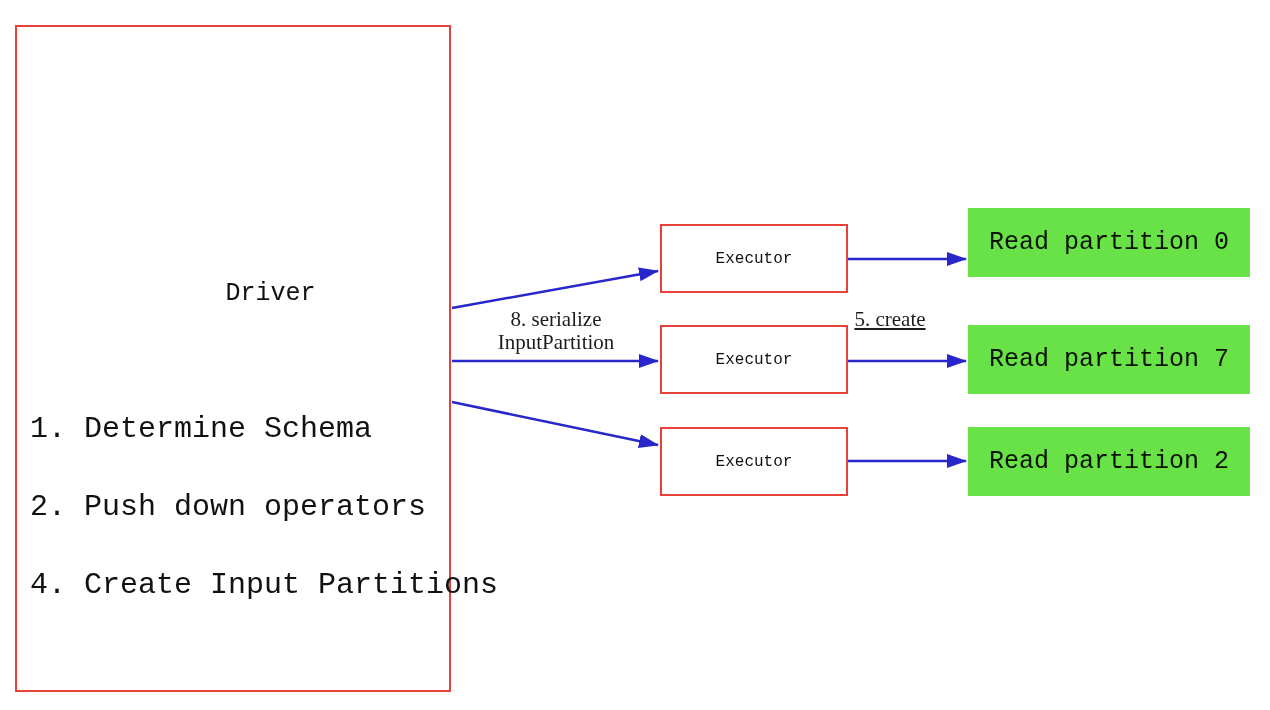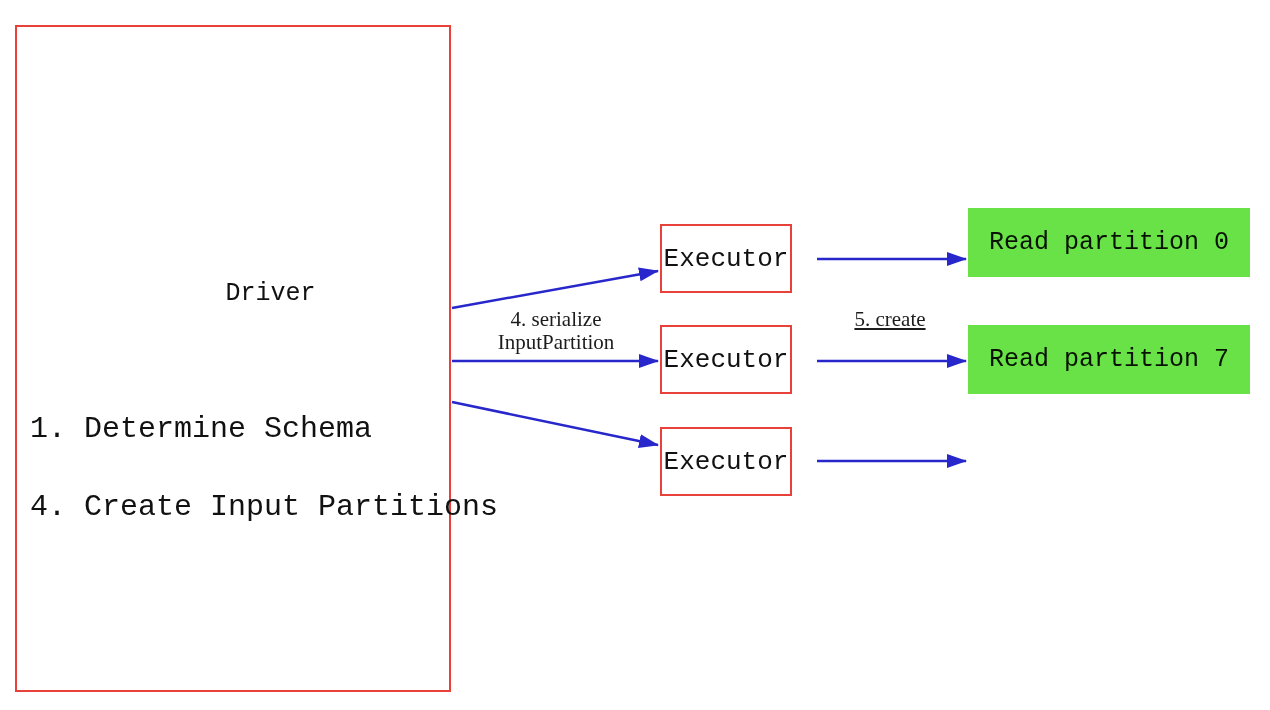--- a/index.html
+++ b/index.html
@@ -39,27 +39,27 @@
     position: absolute;
     left: 30px; top: 364px;
     font-size: 30px;
     line-height: 26px;
     color: var(--mono-text);
     white-space: pre;
   }
   .executor-box {
     position: absolute;
     left: 660px;
-    width: 132px; height: 69px;
+    width: 188px; height: 69px;
     border: 2px solid var(--box-border);
     background: #ffffff;
     display: flex;
     align-items: center;
     justify-content: center;
-    font-size: 26px;
+    font-size: 16px;
     color: var(--mono-text);
   }
   .executor-1 { top: 224px; }
   .executor-2 { top: 325px; }
   .executor-3 { top: 427px; }
   .partition-box {
     position: absolute;
     left: 968px;
     width: 282px; height: 69px;
     background: var(--partition-fill);
@@ -108,41 +108,45 @@
     <line x1="452" y1="402" x2="658" y2="445" marker-end="url(#ah)"></line>
     <line x1="817" y1="259" x2="966" y2="259" marker-end="url(#ah)"></line>
     <line x1="817" y1="361" x2="966" y2="361" marker-end="url(#ah)"></line>
     <line x1="817" y1="461" x2="966" y2="461" marker-end="url(#ah)"></line>
   </svg>
 
   <div class="driver-box"></div>
   <div class="driver-title">Driver</div>
   <div class="driver-steps">
     <div>1. Determine Schema</div>
+    <div>2. Push down operators</div>
     <div>4. Create Input Partitions</div>
   </div>
 
   <div class="executor-box executor-1">
     <span>Executor</span>
   </div>
   <div class="executor-box executor-2">
     <span>Executor</span>
   </div>
   <div class="executor-box executor-3">
     <span>Executor</span>
   </div>
 
   <div class="partition-box partition-1">
     <span>Read partition 0</span>
   </div>
   <div class="partition-box partition-2">
     <span>Read partition 7</span>
   </div>
+  <div class="partition-box partition-3">
+    <span>Read partition 2</span>
+  </div>
 
   <div class="edge-label label-serialize">
-    <div>4. serialize</div>
+    <div>8. serialize</div>
     <div>InputPartition</div>
   </div>
   <div class="edge-label label-reader">
     <div>5. create</div>
   </div>
 
 </div>
 
 </body></html>

